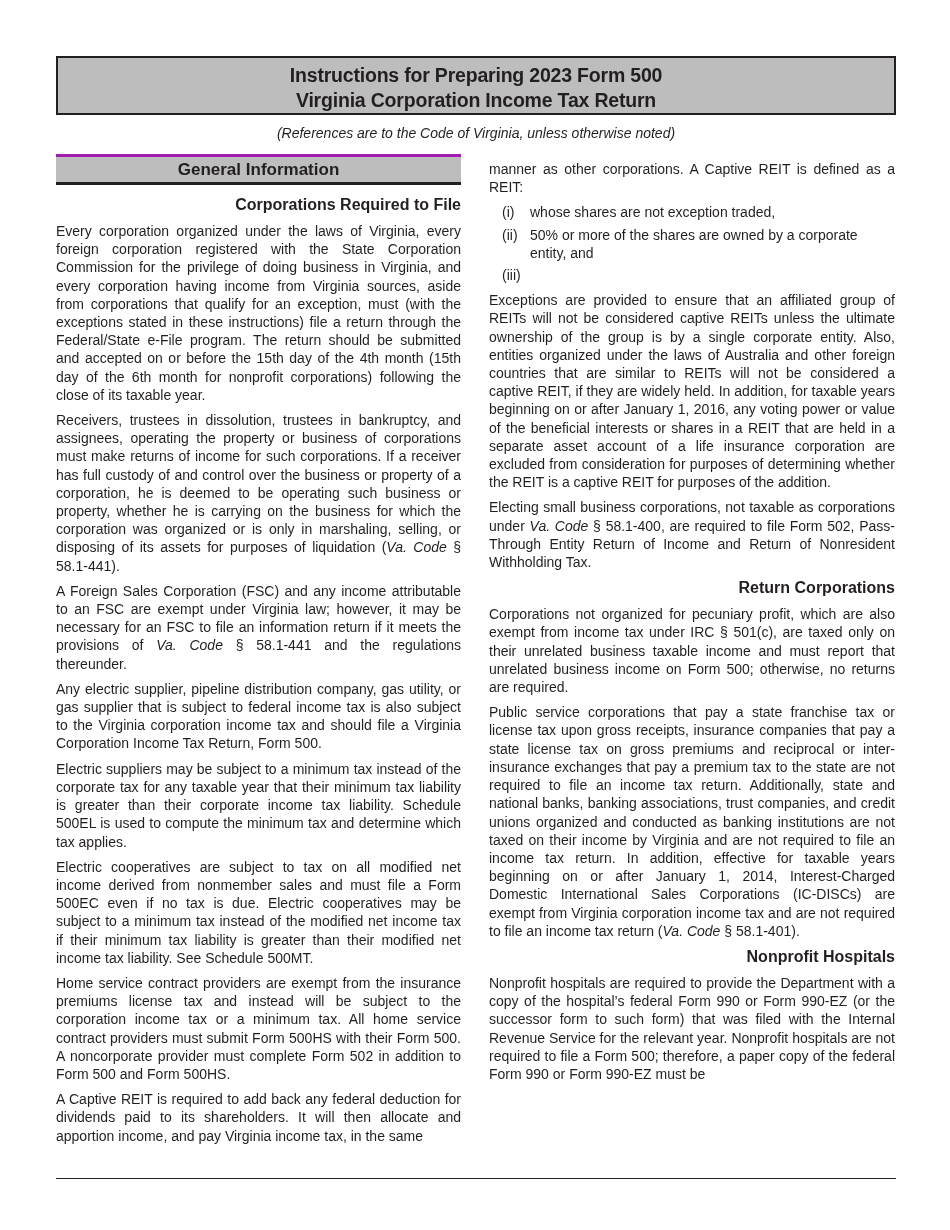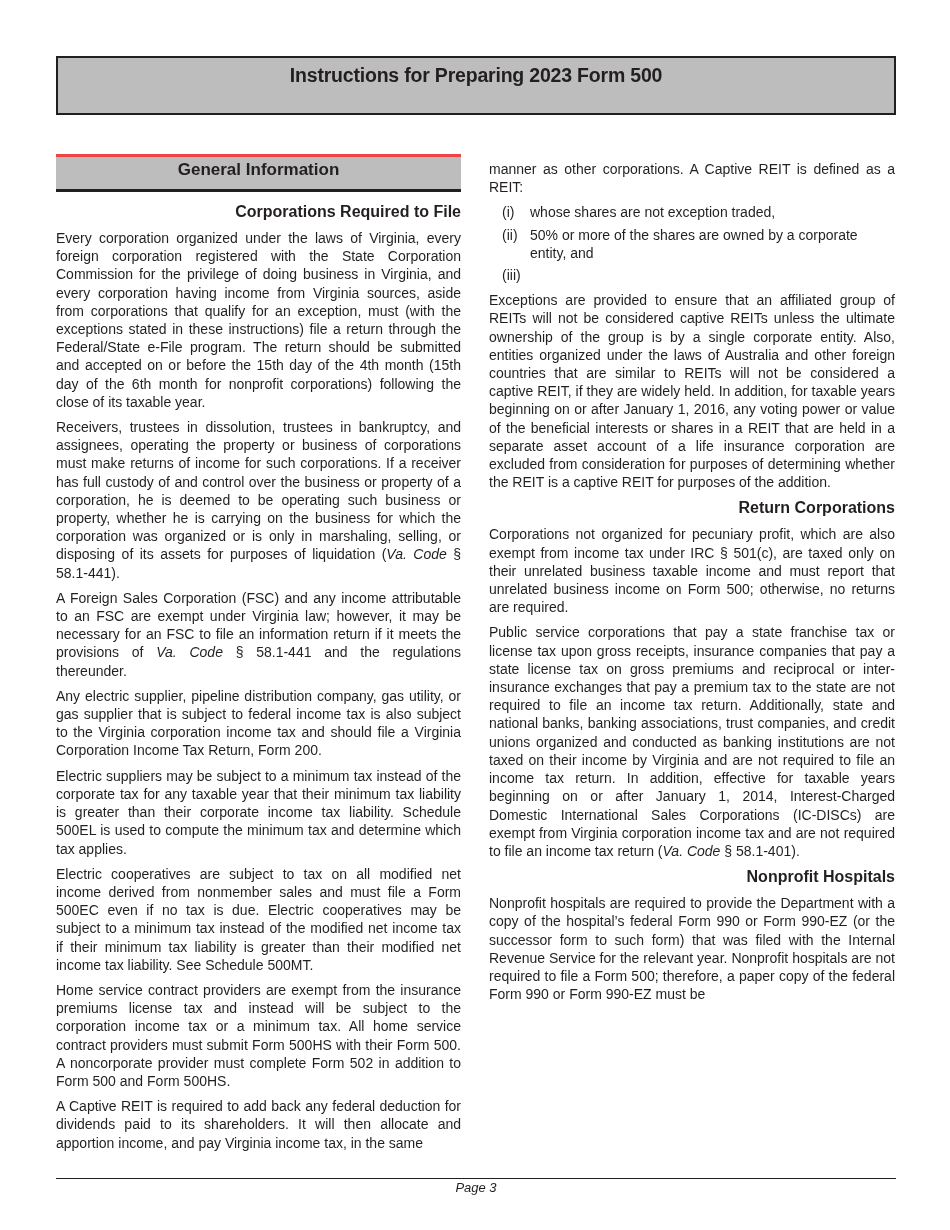--- a/index.html
+++ b/index.html
@@ -47,27 +47,27 @@
       position: absolute;
       top: 154px;
       font-size: 14px;
       line-height: 18.2px;
       text-align: justify;
     }
     .col-left { left: 56px; width: 405px; }
     .col-right { left: 489px; width: 406px; top: 160px; }
     .section-bar {
       background: #bdbdbd;
-      border-top: 3px solid #ef4444;
+      border-top: 3px solid #a21caf;
       border-bottom: 3px solid #231f20;
       text-align: center;
       font-weight: bold;
       font-size: 17px;
       line-height: 25px;
-      height: 38px;
+      height: 31px;
       margin-bottom: 10px;
     }
     .heading {
       font-weight: bold;
       font-size: 16px;
       line-height: 20px;
       margin-bottom: 7px;
       text-align: right;
     }
     .para {
@@ -107,35 +107,37 @@
       line-height: 17px;
     }
   </style>
 </head>
 <body>
 
 <div class="page">
 
   <div class="title-box">
     <div class="title-line">Instructions for Preparing 2023 Form 500</div>
+    <div class="title-line">Virginia Corporation Income Tax Return</div>
   </div>
 
+  <div class="subtitle">(References are to the Code of Virginia, unless otherwise noted)</div>
 
   <div class="col col-left">
     <div class="section-bar">General Information</div>
 
     <div class="heading">Corporations Required to File</div>
 
     <p class="para">Every corporation organized under the laws of Virginia, every foreign corporation registered with the State Corporation Commission for the privilege of doing business in Virginia, and every corporation having income from Virginia sources, aside from corporations that qualify for an exception, must (with the exceptions stated in these instructions) file a return through the Federal/State e-File program. The return should be submitted and accepted on or before the 15th day of the 4th month (15th day of the 6th month for nonprofit corporations) following the close of its taxable year.</p>
 
     <p class="para"><span>Receivers, trustees in dissolution, trustees in bankruptcy, and assignees, operating the property or business of corporations must make returns of income for such corporations. If a receiver has full custody of and control over the business or property of a corporation, he is deemed to be operating such business or property, whether he is carrying on the business for which the corporation was organized or is only in marshaling, selling, or disposing of its assets for purposes of liquidation (</span><i>Va. Code</i><span> § 58.1-441).</span></p>
 
     <p class="para"><span>A Foreign Sales Corporation (FSC) and any income attributable to an FSC are exempt under Virginia law; however, it may be necessary for an FSC to file an information return if it meets the provisions of </span><i>Va. Code</i><span> § 58.1-441 and the regulations thereunder.</span></p>
 
-    <p class="para">Any electric supplier, pipeline distribution company, gas utility, or gas supplier that is subject to federal income tax is also subject to the Virginia corporation income tax and should file a Virginia Corporation Income Tax Return, Form 200.</p>
+    <p class="para">Any electric supplier, pipeline distribution company, gas utility, or gas supplier that is subject to federal income tax is also subject to the Virginia corporation income tax and should file a Virginia Corporation Income Tax Return, Form 500.</p>
 
     <p class="para">Electric suppliers may be subject to a minimum tax instead of the corporate tax for any taxable year that their minimum tax liability is greater than their corporate income tax liability. Schedule 500EL is used to compute the minimum tax and determine which tax applies.</p>
 
     <p class="para">Electric cooperatives are subject to tax on all modified net income derived from nonmember sales and must file a Form 500EC even if no tax is due. Electric cooperatives may be subject to a minimum tax instead of the modified net income tax if their minimum tax liability is greater than their modified net income tax liability. See Schedule 500MT.</p>
 
     <p class="para">Home service contract providers are exempt from the insurance premiums license tax and instead will be subject to the corporation income tax or a minimum tax. All home service contract providers must submit Form 500HS with their Form 500. A noncorporate provider must complete Form 502 in addition to Form 500 and Form 500HS.</p>
 
     <p class="para">A Captive REIT is required to add back any federal deduction for dividends paid to its shareholders. It will then allocate and apportion income, and pay Virginia income tax, in the same</p>
   </div>
 
@@ -151,28 +153,28 @@
         <span class="list-num">(ii)</span>
         <span class="list-text">50% or more of the shares are owned by a corporate entity, and</span>
       </div>
       <div class="list-item">
         <span class="list-num">(iii)</span>
       </div>
     </div>
 
     <p class="para">Exceptions are provided to ensure that an affiliated group of REITs will not be considered captive REITs unless the ultimate ownership of the group is by a single corporate entity. Also, entities organized under the laws of Australia and other foreign countries that are similar to REITs will not be considered a captive REIT, if they are widely held. In addition, for taxable years beginning on or after January 1, 2016, any voting power or value of the beneficial interests or shares in a REIT that are held in a separate asset account of a life insurance corporation are excluded from consideration for purposes of determining whether the REIT is a captive REIT for purposes of the addition.</p>
 
+    <p class="para"><span>Electing small business corporations, not taxable as corporations under </span><i>Va. Code</i><span> § 58.1-400, are required to file Form 502, Pass-Through Entity Return of Income and Return of Nonresident Withholding Tax.</span></p>
 
     <div class="heading">Return Corporations</div>
 
     <p class="para">Corporations not organized for pecuniary profit, which are also exempt from income tax under IRC § 501(c), are taxed only on their unrelated business taxable income and must report that unrelated business income on Form 500; otherwise, no returns are required.</p>
 
     <p class="para"><span>Public service corporations that pay a state franchise tax or license tax upon gross receipts, insurance companies that pay a state license tax on gross premiums and reciprocal or inter-insurance exchanges that pay a premium tax to the state are not required to file an income tax return. Additionally, state and national banks, banking associations, trust companies, and credit unions organized and conducted as banking institutions are not taxed on their income by Virginia and are not required to file an income tax return. In addition, effective for taxable years beginning on or after January 1, 2014, Interest-Charged Domestic International Sales Corporations (IC-DISCs) are exempt from Virginia corporation income tax and are not required to file an income tax return (</span><i>Va. Code</i><span> § 58.1-401).</span></p>
 
     <div class="heading">Nonprofit Hospitals</div>
 
     <p class="para">Nonprofit hospitals are required to provide the Department with a copy of the hospital’s federal Form 990 or Form 990-EZ (or the successor form to such form) that was filed with the Internal Revenue Service for the relevant year. Nonprofit hospitals are not required to file a Form 500; therefore, a paper copy of the federal Form 990 or Form 990-EZ must be</p>
   </div>
 
   <div class="footer-rule"></div>
-  <div class="footer-page">Page 3</div>
 
 </div>
 
 </body></html>

